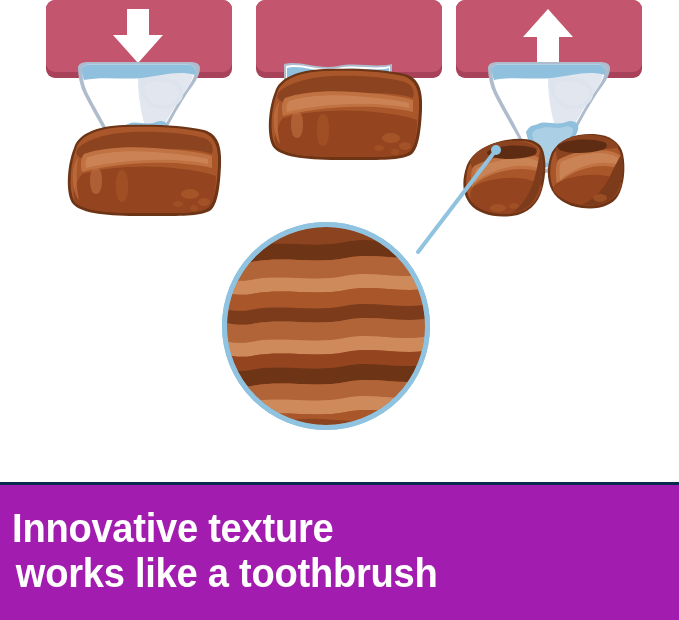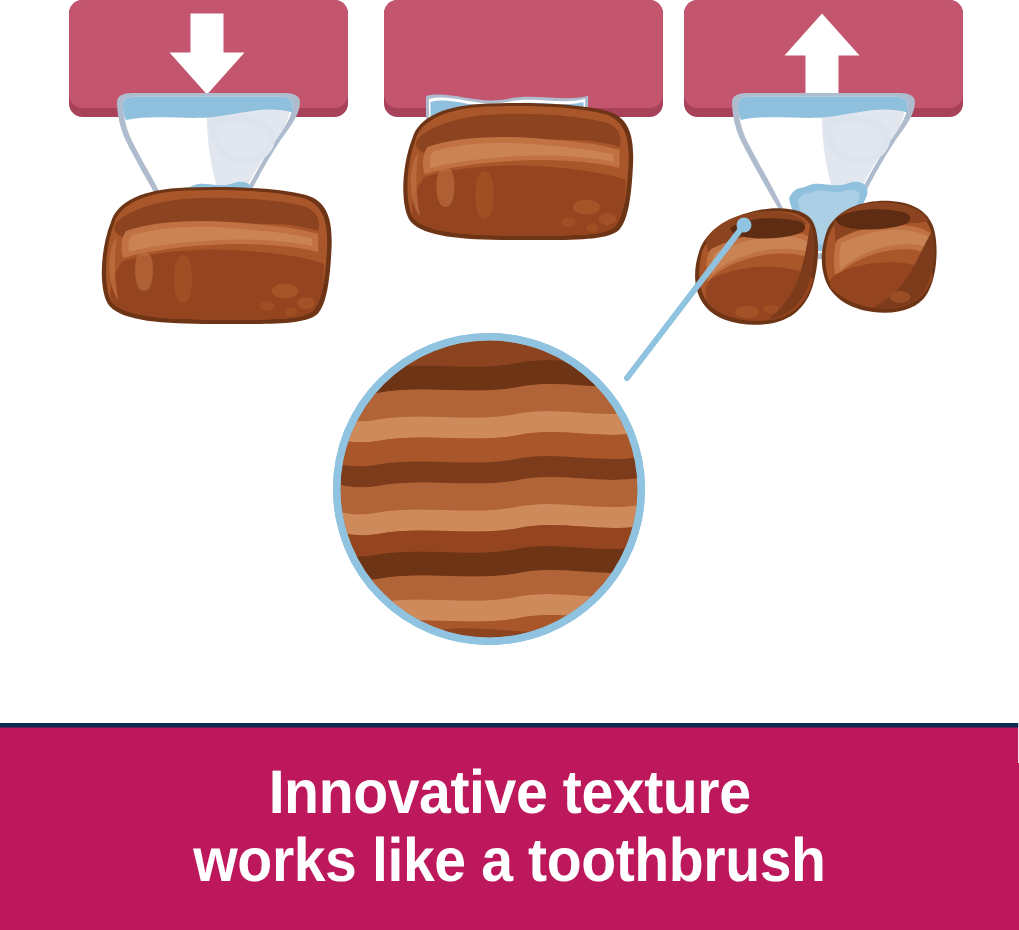--- a/index.html
+++ b/index.html
@@ -24,25 +24,25 @@
     top: 0;
     width: 679px;
     height: 482px;
   }
   #banner {
     position: absolute;
     left: 0;
     top: 482px;
     width: 679px;
     height: 138px;
-    background: #be185d;
+    background: #a21caf;
     box-sizing: border-box;
     display: flex;
     flex-direction: column;
-    align-items: center;
+    align-items: flex-start;
     justify-content: center;
   }
   #banner .rule {
     position: absolute;
     left: 0;
     top: 0;
     width: 100%;
     height: 3px;
     background: #0a2a4e;
   }

